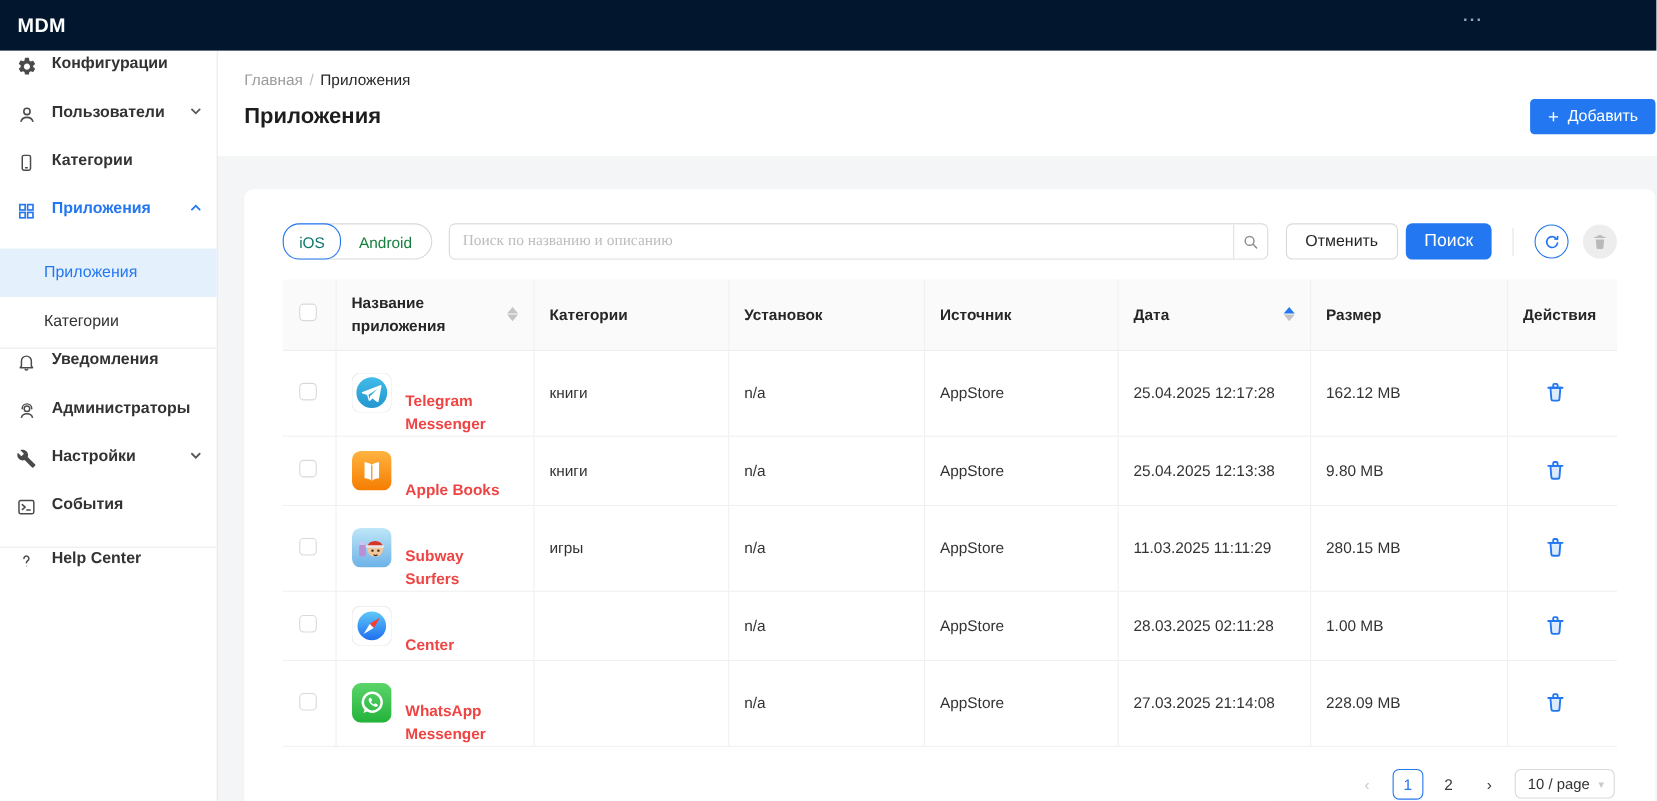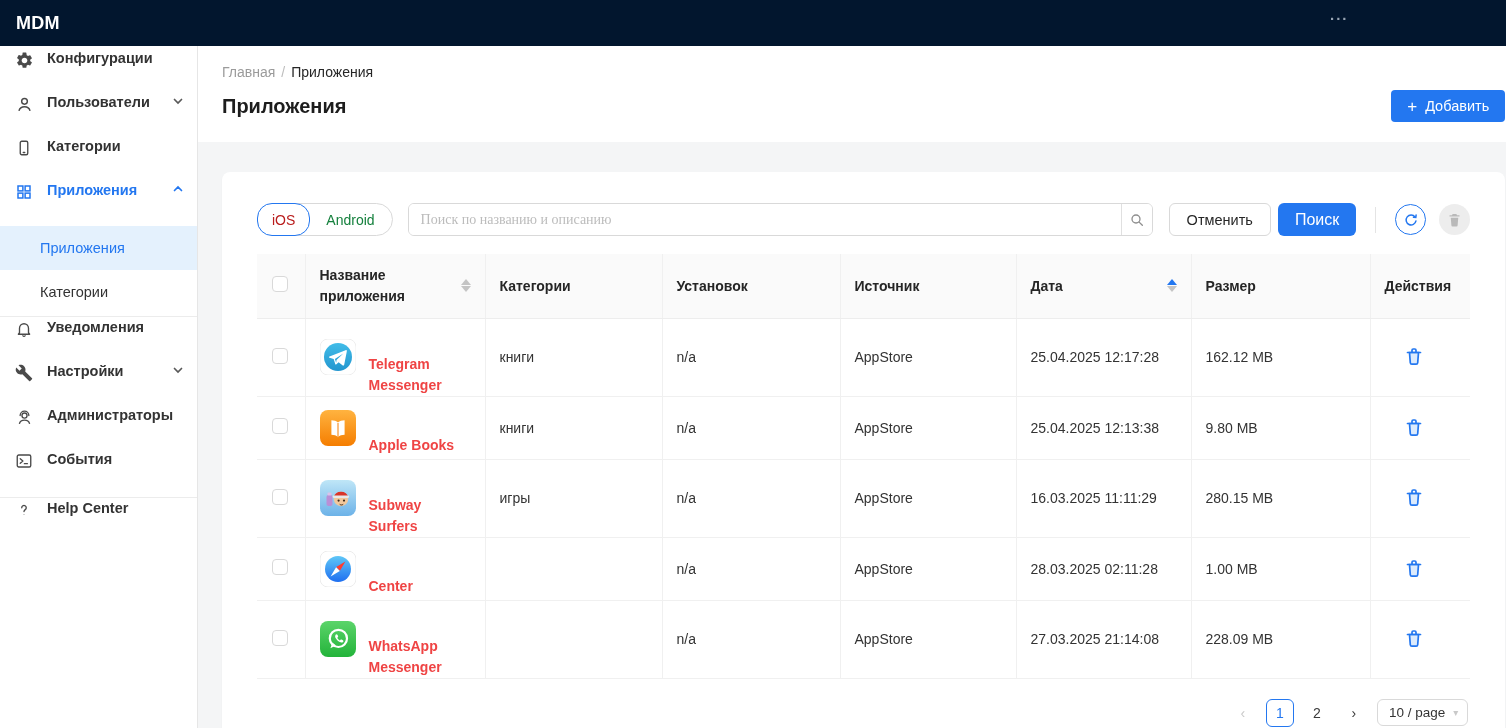--- a/index.html
+++ b/index.html
@@ -36,21 +36,21 @@
   .add-btn { background:#2377f0; color:#fff; border:none; border-radius:4px; height:32px; padding:0 16px;
     font-size:14.5px; font-family:inherit; display:flex; align-items:center; gap:8px; cursor:pointer; }
   .add-btn .plus { font-size:17px; font-weight:400; line-height:1; }
 
   .content { flex:1; padding:30px 15px 13px 24px; }
   .card { background:#ffffff; border-radius:8px; box-shadow:0 1px 2px rgba(0,0,0,.04); padding:31px 35px 30px 35px; min-height:548px; }
 
   
   .toolbar { display:flex; align-items:center; }
   .seg { display:flex; align-items:stretch; border:1px solid #d9d9d9; border-radius:17px; height:33px; overflow:visible; background:#fff; }
-  .seg .seg-ios { border:1px solid #2377f0; color:#b91c1c; border-radius:15px; margin:-1px; padding:0 14px;
+  .seg .seg-ios { border:1px solid #2377f0; color:#0f766e; border-radius:15px; margin:-1px; padding:0 14px;
     display:flex; align-items:center; font-size:14px; background:#fff; cursor:pointer; z-index:1; }
   .seg .seg-android { padding:0 17px; display:flex; align-items:center; font-size:14px; color:#15803d; cursor:pointer; }
   .search-group { display:flex; margin-left:15px; height:33px; width:745px; border:1px solid #d9d9d9; border-radius:6px; background:#fff; overflow:hidden; }
   .search-group input { flex:1; border:none; outline:none; padding:0 12px; font-size:14px; font-family:Liberation Serif, serif; color:#262626; }
   .search-group input::placeholder { color:#bcbcbc; }
   .search-btn { width:31px; border-left:1px solid #e0e0e0; display:flex; align-items:center; justify-content:center; cursor:pointer; background:#fff; }
   .btn-cancel { margin-left:16px; height:33px; padding:0 17px; background:#fff; border:1px solid #d9d9d9; border-radius:6px;
     font-size:14.5px; font-family:inherit; color:#262626; cursor:pointer; }
   .btn-search { margin-left:7px; height:33px; padding:0 17px; background:#2377f0; border:none; border-radius:6px;
     font-size:16px; font-family:inherit; color:#fff; cursor:pointer; }
@@ -165,41 +165,41 @@
         <svg width="18" height="18" viewBox="0 0 24 24" fill="none" stroke="#4a4a4a" stroke-width="1.8">
             <path d="M6 17v-6a6 6 0 0 1 12 0v6l1.5 2h-15L6 17z" stroke-linejoin="round"></path>
             <path d="M10.5 21a1.8 1.8 0 0 0 3 0" stroke-linecap="round"></path>
           </svg>
       </span>
       <span class="lbl">Уведомления</span>
     </div>
 
     <div class="side-item">
       <span class="ic">
+        <svg width="19" height="19" viewBox="0 0 24 24" fill="none" stroke="#4a4a4a" stroke-width="1.7">
+            <circle cx="12" cy="9.5" r="3.2"></circle>
+            <path d="M5.5 20c.8-3 3.2-4.6 6.5-4.6s5.7 1.6 6.5 4.6"></path>
+            <path d="M6.5 9.5a5.5 5.5 0 0 1 11 0" stroke-linecap="round"></path>
+          </svg>
+      </span>
+      <span class="lbl">Администраторы</span>
+    </div>
+
+    <div class="side-item">
+      <span class="ic">
         <svg width="18" height="18" viewBox="0 0 24 24" fill="#4a4a4a">
             <path d="M22.7 19l-9.1-9.1c.9-2.3.4-5-1.5-6.9-2-2-5-2.4-7.4-1.3L9 6 6 9 1.6 4.7C.4 7.1.9 10.1 2.9 12.1c1.9 1.9 4.6 2.4 6.9 1.5l9.1 9.1c.4.4 1 .4 1.4 0l2.3-2.3c.5-.4.5-1.1.1-1.4z"></path>
           </svg>
       </span>
       <span class="lbl">Настройки</span>
       <span class="chev">
         <svg width="12" height="12" viewBox="0 0 12 12" fill="none" stroke="#595959" stroke-width="1.7" stroke-linecap="round">
             <polyline points="2.5,4.5 6,8 9.5,4.5"></polyline>
           </svg>
       </span>
-    </div>
-
-    <div class="side-item">
-      <span class="ic">
-        <svg width="19" height="19" viewBox="0 0 24 24" fill="none" stroke="#4a4a4a" stroke-width="1.7">
-            <circle cx="12" cy="9.5" r="3.2"></circle>
-            <path d="M5.5 20c.8-3 3.2-4.6 6.5-4.6s5.7 1.6 6.5 4.6"></path>
-            <path d="M6.5 9.5a5.5 5.5 0 0 1 11 0" stroke-linecap="round"></path>
-          </svg>
-      </span>
-      <span class="lbl">Администраторы</span>
     </div>
 
     <div class="side-item">
       <span class="ic">
         <svg width="18" height="18" viewBox="0 0 24 24" fill="none" stroke="#4a4a4a" stroke-width="1.8">
             <rect x="3" y="4" width="18" height="16" rx="2"></rect>
             <polyline points="7,9 10.5,12 7,15" stroke-linecap="round" stroke-linejoin="round"></polyline>
             <line x1="12.5" y1="15.5" x2="16.5" y2="15.5" stroke-linecap="round"></line>
           </svg>
       </span>
@@ -401,21 +401,21 @@
                     <circle cx="18.6" cy="20.6" r="1.1" fill="#3a2a1c"></circle>
                     <circle cx="24" cy="20.6" r="1.1" fill="#3a2a1c"></circle>
                     <path d="M20 24.5c.9.7 2 .7 2.9 0" stroke="#3a2a1c" stroke-width="1" fill="none" stroke-linecap="round"></path>
                   </svg>
                   <a class="app-link">Subway Surfers</a>
                 </span>
               </td>
               <td>игры</td>
               <td>n/a</td>
               <td>AppStore</td>
-              <td>16.03.2025 11:11:29</td>
+              <td>11.03.2025 11:11:29</td>
               <td>280.15 MB</td>
               <td>
                 <span class="row-trash">
                   <svg width="24" height="24" viewBox="0 0 24 24">
                       <path d="M7.5 8.5h9l-.8 10.2a1.6 1.6 0 0 1-1.6 1.5H9.9a1.6 1.6 0 0 1-1.6-1.5L7.5 8.5z" fill="#dcebfd" stroke="#2377f0" stroke-width="1.7"></path>
                       <path d="M5.5 8.5h13M10 8.3V6.2c0-.7.5-1.2 1.2-1.2h1.6c.7 0 1.2.5 1.2 1.2v2.1" fill="none" stroke="#2377f0" stroke-width="1.7" stroke-linecap="round"></path>
                     </svg>
                 </span>
               </td>
             </tr>

